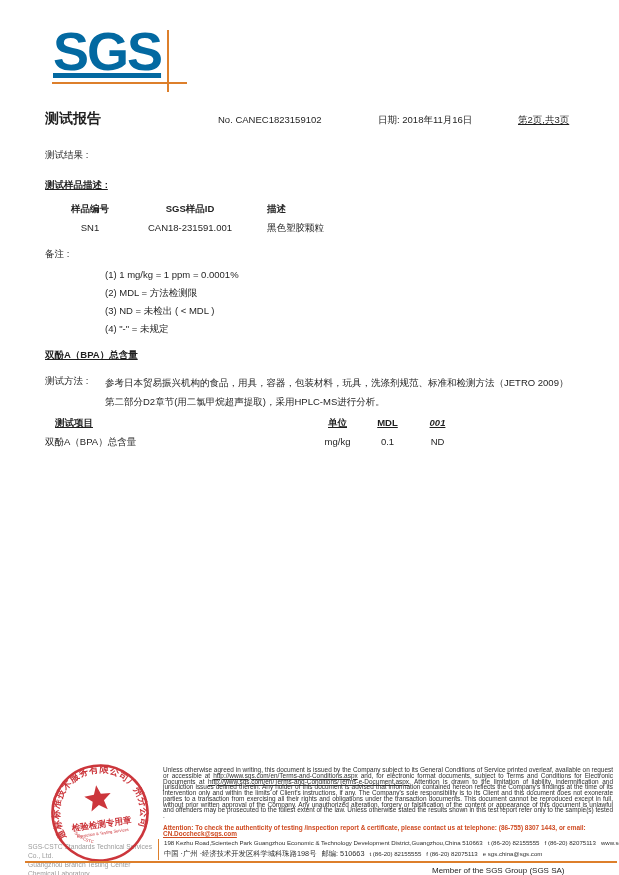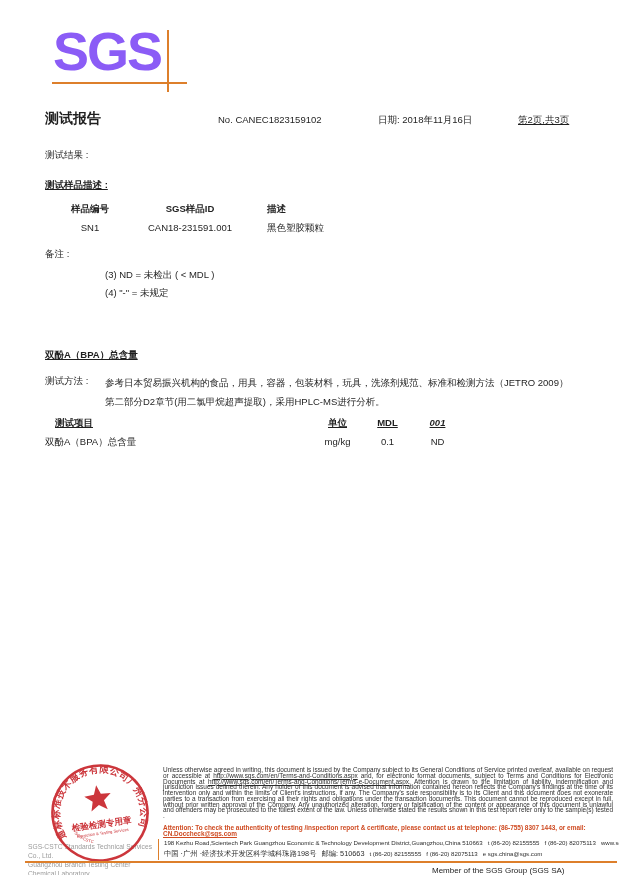--- a/index.html
+++ b/index.html
@@ -2,21 +2,21 @@
 <html><head>
 <meta charset="utf-8">
 <style>
   * { margin:0; padding:0; box-sizing:border-box; }
   html,body { background:#ffffff; }
   body { font-family:"Liberation Sans","DejaVu Sans",sans-serif; color:#1f1f1f; }
   .page { position:relative; width:619px; height:875px; background:#ffffff; overflow:hidden; }
 
   
   .logo-text { position:absolute; left:53px; top:18px; font-size:54px; font-weight:bold;
-    color:#8b5cf6; letter-spacing:-2px; line-height:66px; }
+    color:#0369a1; letter-spacing:-2px; line-height:66px;text-decoration:underline; }
   .logo-hline { position:absolute; left:52px; top:82px; width:135px; height:2px; background:#dd7f2b; }
   .logo-vline { position:absolute; left:167px; top:30px; width:2px; height:62px; background:#dd7f2b; }
 
   
   .hdr-title { position:absolute; left:45px; top:110px; font-size:14px; font-weight:bold;text-align:center; }
   .hdr-no    { position:absolute; left:218px; top:114px; font-size:9.5px; }
   .hdr-date  { position:absolute; left:378px; top:114px; font-size:9.5px; }
   .hdr-page  { position:absolute; left:518px; top:114px; font-size:9.5px;text-decoration:underline; }
 
   
@@ -98,20 +98,22 @@
     </div>
     <div class="row">
       <div class="c1">SN1</div>
       <div class="c2">CAN18-231591.001</div>
       <div class="c3">黑色塑胶颗粒</div>
     </div>
   </div>
 
   <div class="sec-label lbl-notes">备注 :</div>
   <div class="notes">
+    <div>(1) 1 mg/kg = 1 ppm = 0.0001%</div>
+    <div>(2) MDL = 方法检测限</div>
     <div>(3) ND = 未检出 ( &lt; MDL )</div>
     <div>(4) "-" = 未规定</div>
   </div>
 
   <div class="sec-label lbl-bpa">双酚A（BPA）总含量</div>
   <div class="sec-label lbl-method">测试方法 :</div>
   <div class="method-text">参考日本贸易振兴机构的食品，用具，容器，包装材料，玩具，洗涤剂规范、标准和检测方法（JETRO 2009）第二部分D2章节(用二氯甲烷超声提取)，采用HPLC-MS进行分析。</div>
 
   <div class="result-table">
     <div class="row hrow">

